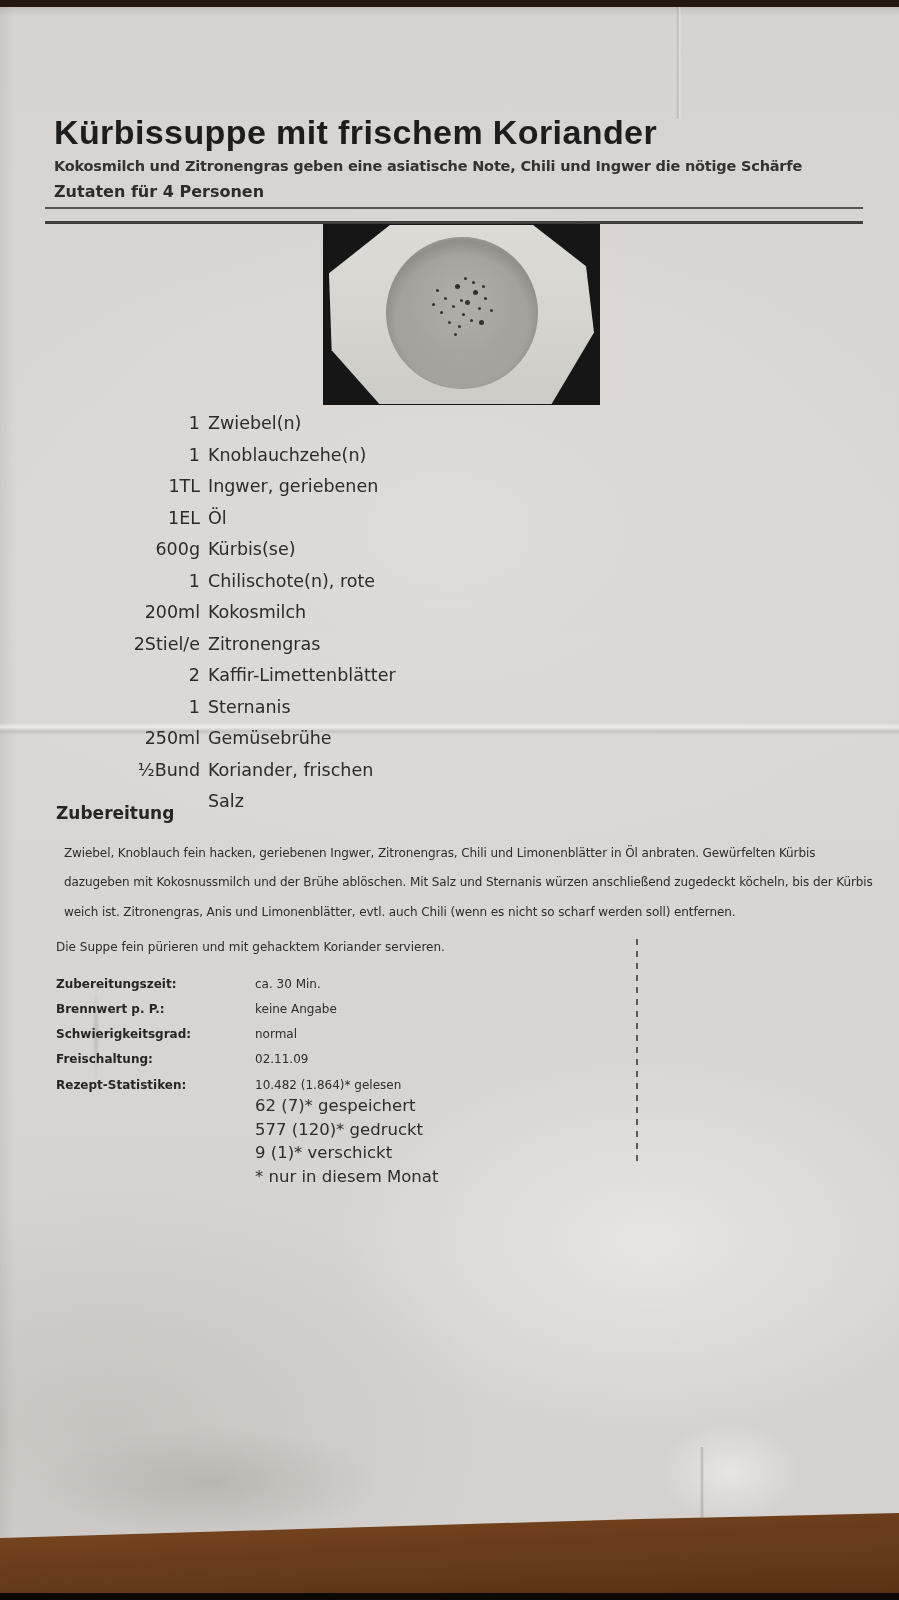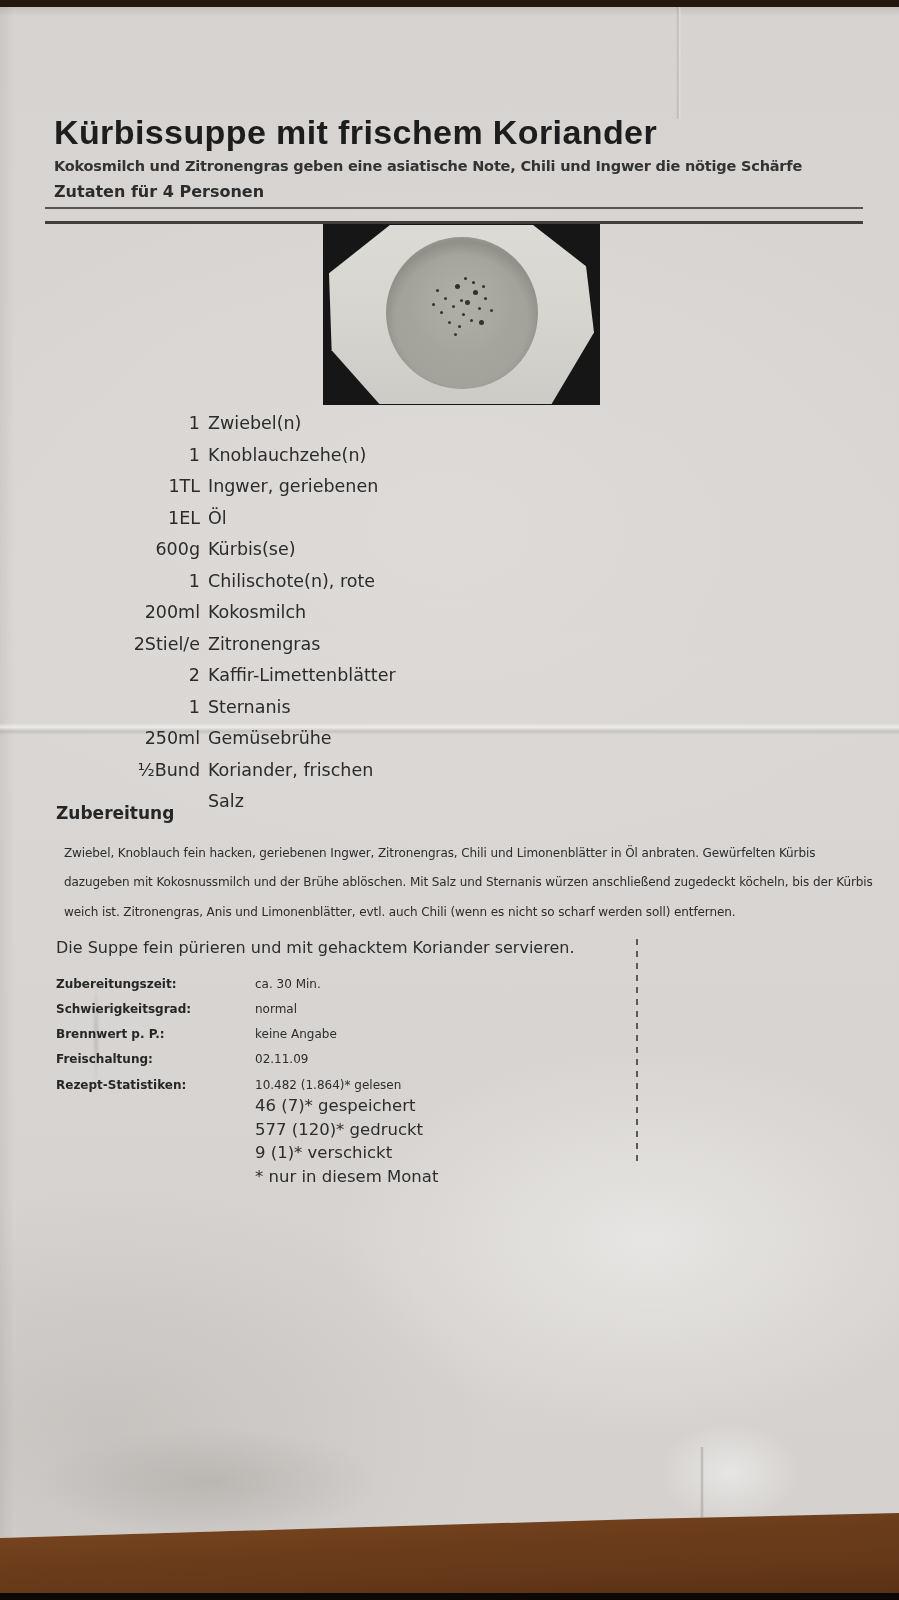--- a/index.html
+++ b/index.html
@@ -111,21 +111,21 @@
     font-size:17.5px; line-height:31.5px; color:#2b2b2b;
   }
   .ing { display:flex; }
   .qty { width:200px; text-align:right; flex:0 0 auto; }
   .name { margin-left:8px; }
   .name.bold { font-weight:normal; }
 
   
   .prep-heading { left:56px; top:803px; margin:0; font-size:17px; font-weight:bold; color:#262626; }
   .prep-body { left:56px; top:831px; width:814px; margin:8px; font-size:12px; line-height:29.4px; letter-spacing:-.1px; color:#2d2d2d; }
-  .serving-note { left:56px; top:933px; width:814px; margin:0; font-size:16px; line-height:29px; color:#2d2d2d; }
+  .serving-note { left:56px; top:933px; width:814px; margin:0; font-size:12px; line-height:29px; color:#2d2d2d; }
 
   
   .details { left:56px; top:972px; width:560px; font-size:12px; }
   .drow { display:flex; height:25px; line-height:25px; }
   .dlabel { width:199px; font-weight:bold; color:#262626; flex:0 0 auto; }
   .dvalue { color:#2d2d2d; }
   .stats-row { height:24px; line-height:24px; margin-top:1px; }
   .stats-extra { position:absolute; left:255px; top:1094px; font-size:16.5px; line-height:23.6px; color:#2d2d2d; }
 
   .dashes {
@@ -224,39 +224,39 @@
     <h2 class="prep-heading">Zubereitung</h2>
     <p class="prep-body">Zwiebel, Knoblauch fein hacken, geriebenen Ingwer, Zitronengras, Chili und Limonenblätter in Öl anbraten. Gewürfelten Kürbis dazugeben mit Kokosnussmilch und der Brühe ablöschen. Mit Salz und Sternanis würzen anschließend zugedeckt köcheln, bis der Kürbis weich ist. Zitronengras, Anis und Limonenblätter, evtl. auch Chili (wenn es nicht so scharf werden soll) entfernen.</p>
     <p class="serving-note">Die Suppe fein pürieren und mit gehacktem Koriander servieren.</p>
 
     <div class="details">
       <div class="drow">
         <span class="dlabel">Zubereitungszeit:</span>
         <span class="dvalue">ca. 30 Min.</span>
       </div>
       <div class="drow">
+        <span class="dlabel">Brennwert p. P.:</span>
+        <span class="dvalue">keine Angabe</span>
+      </div>
+      <div class="drow">
         <span class="dlabel">Schwierigkeitsgrad:</span>
         <span class="dvalue">normal</span>
-      </div>
-      <div class="drow">
-        <span class="dlabel">Brennwert p. P.:</span>
-        <span class="dvalue">keine Angabe</span>
       </div>
       <div class="drow">
         <span class="dlabel">Freischaltung:</span>
         <span class="dvalue">02.11.09</span>
       </div>
       <div class="drow stats-row">
         <span class="dlabel">Rezept-Statistiken:</span>
         <span class="dvalue">10.482 (1.864)* gelesen</span>
       </div>
     </div>
 
     <div class="stats-extra">
-      <div>46 (7)* gespeichert</div>
+      <div>62 (7)* gespeichert</div>
       <div>577 (120)* gedruckt</div>
       <div>9 (1)* verschickt</div>
       <div>* nur in diesem Monat</div>
     </div>
 
     <div class="dashes"></div>
 
   </div>
 
   <div class="bottom-black"></div>

